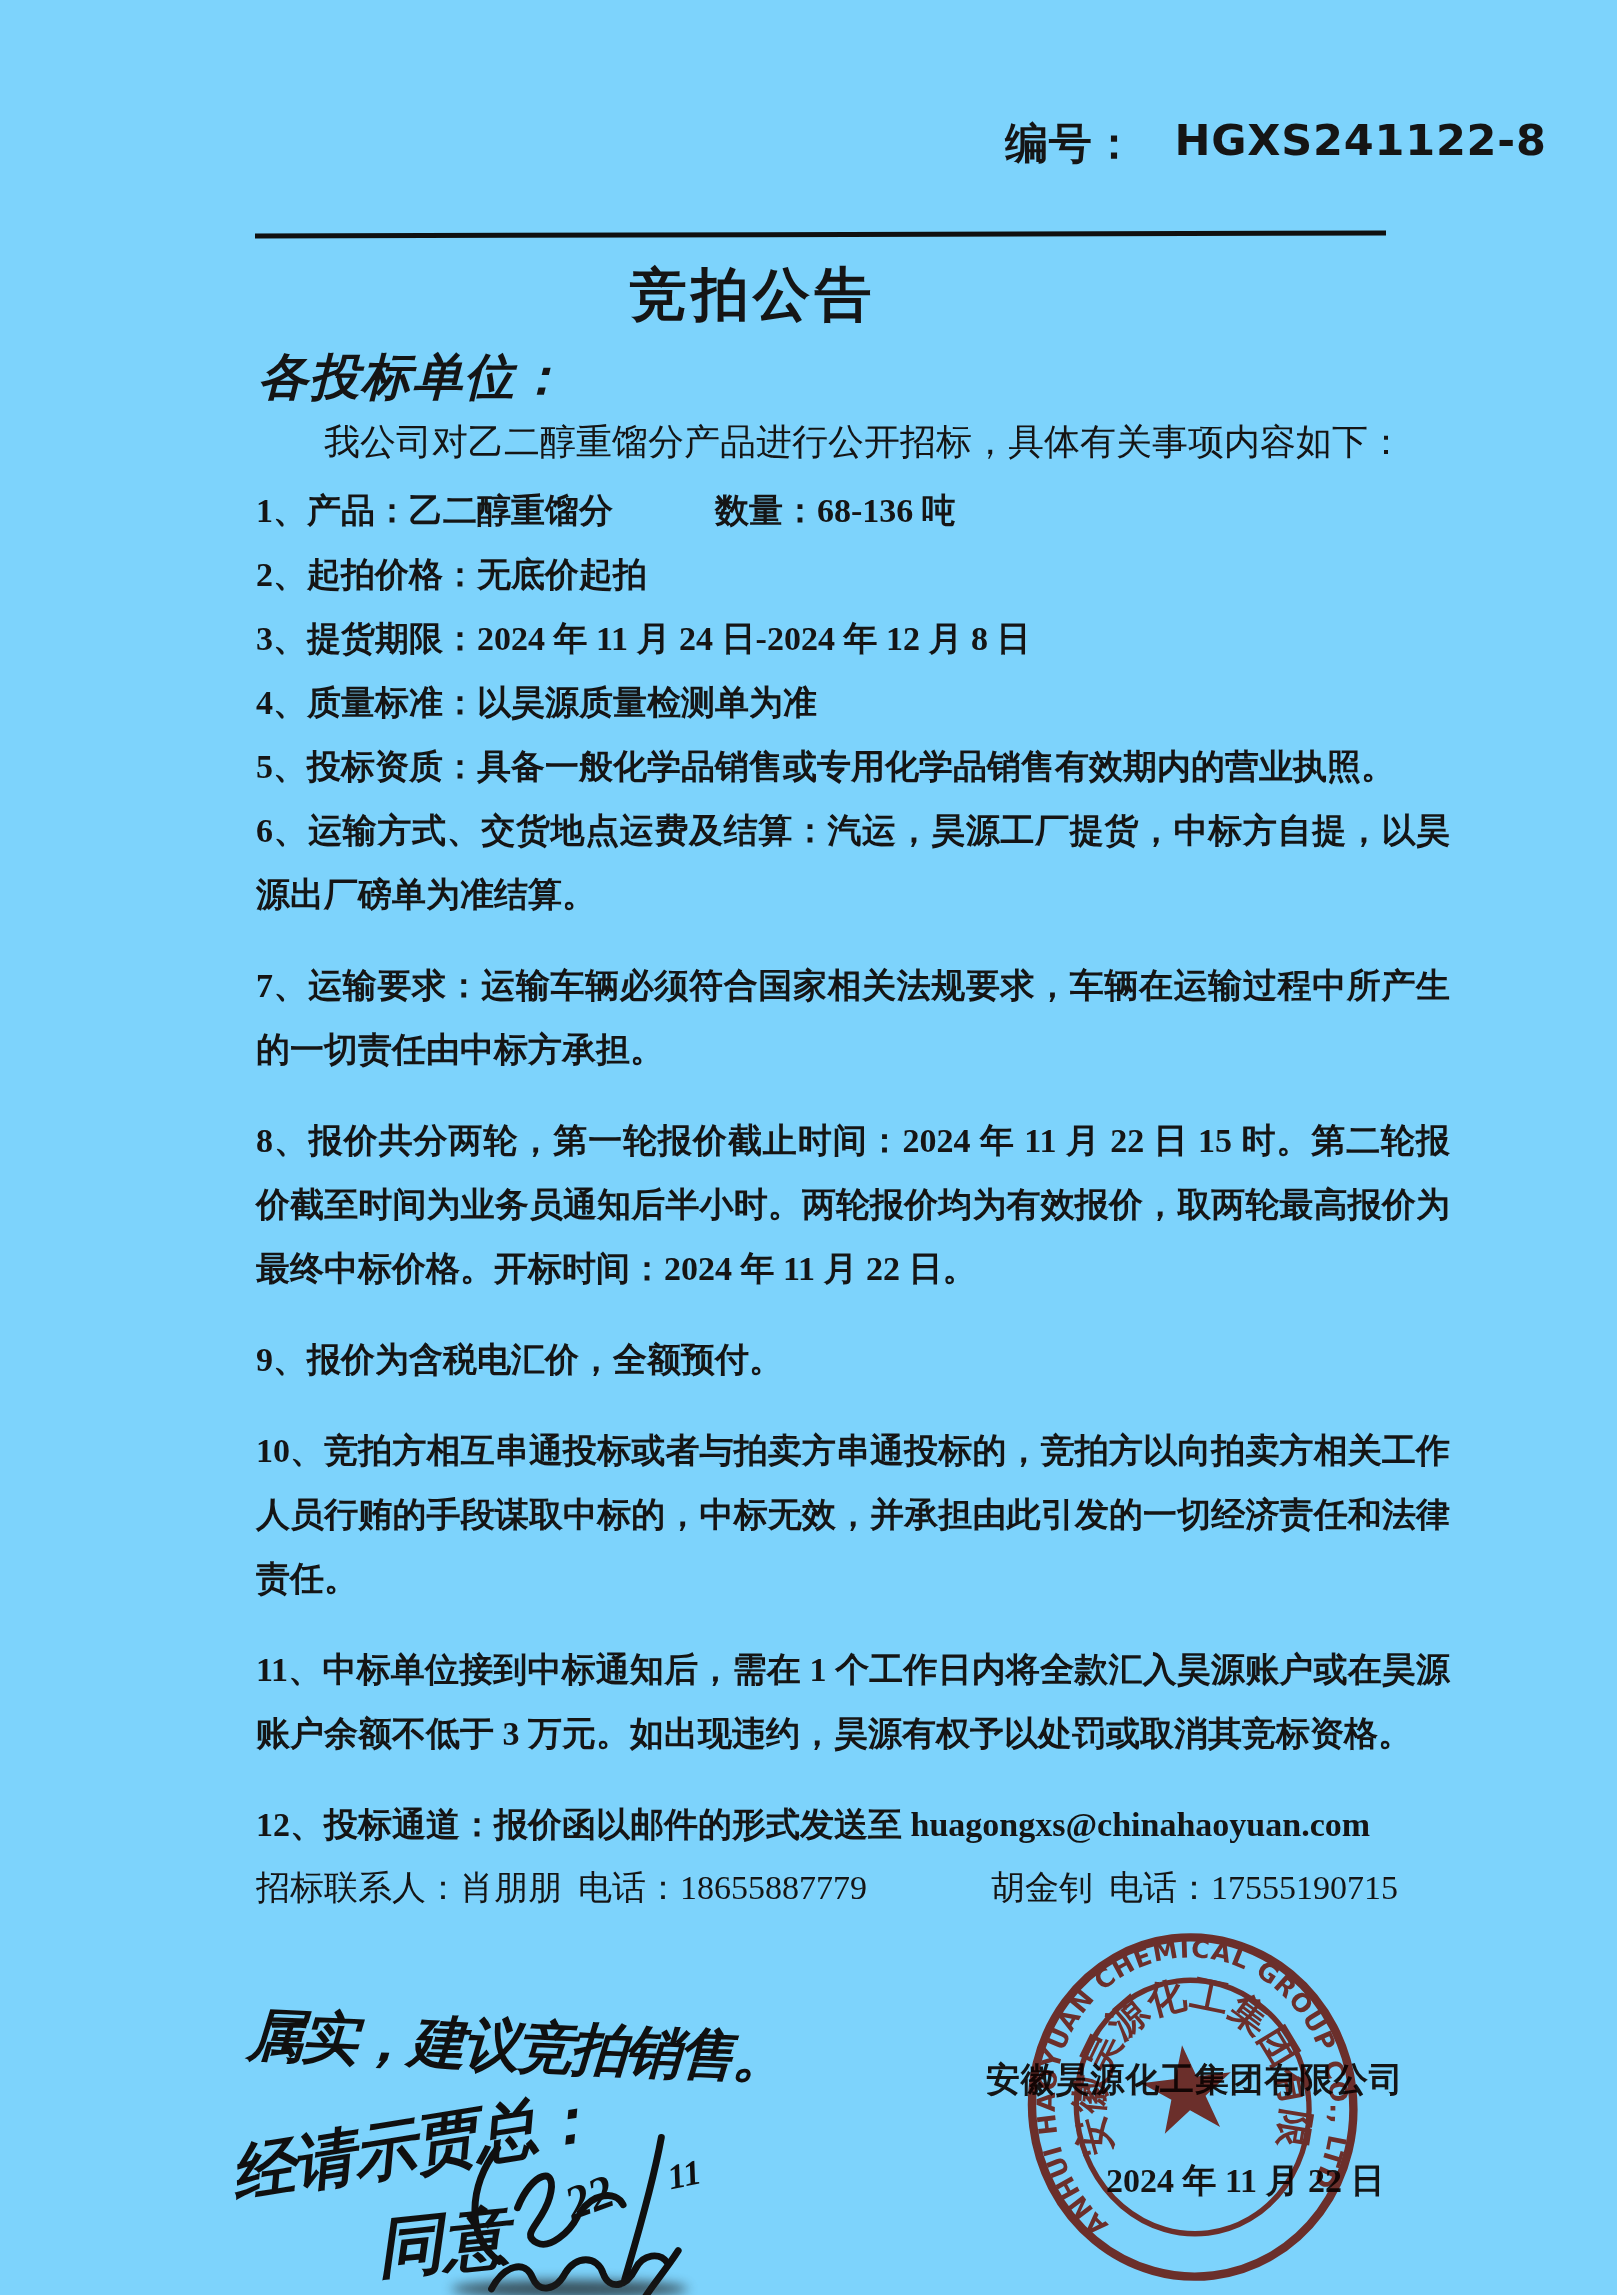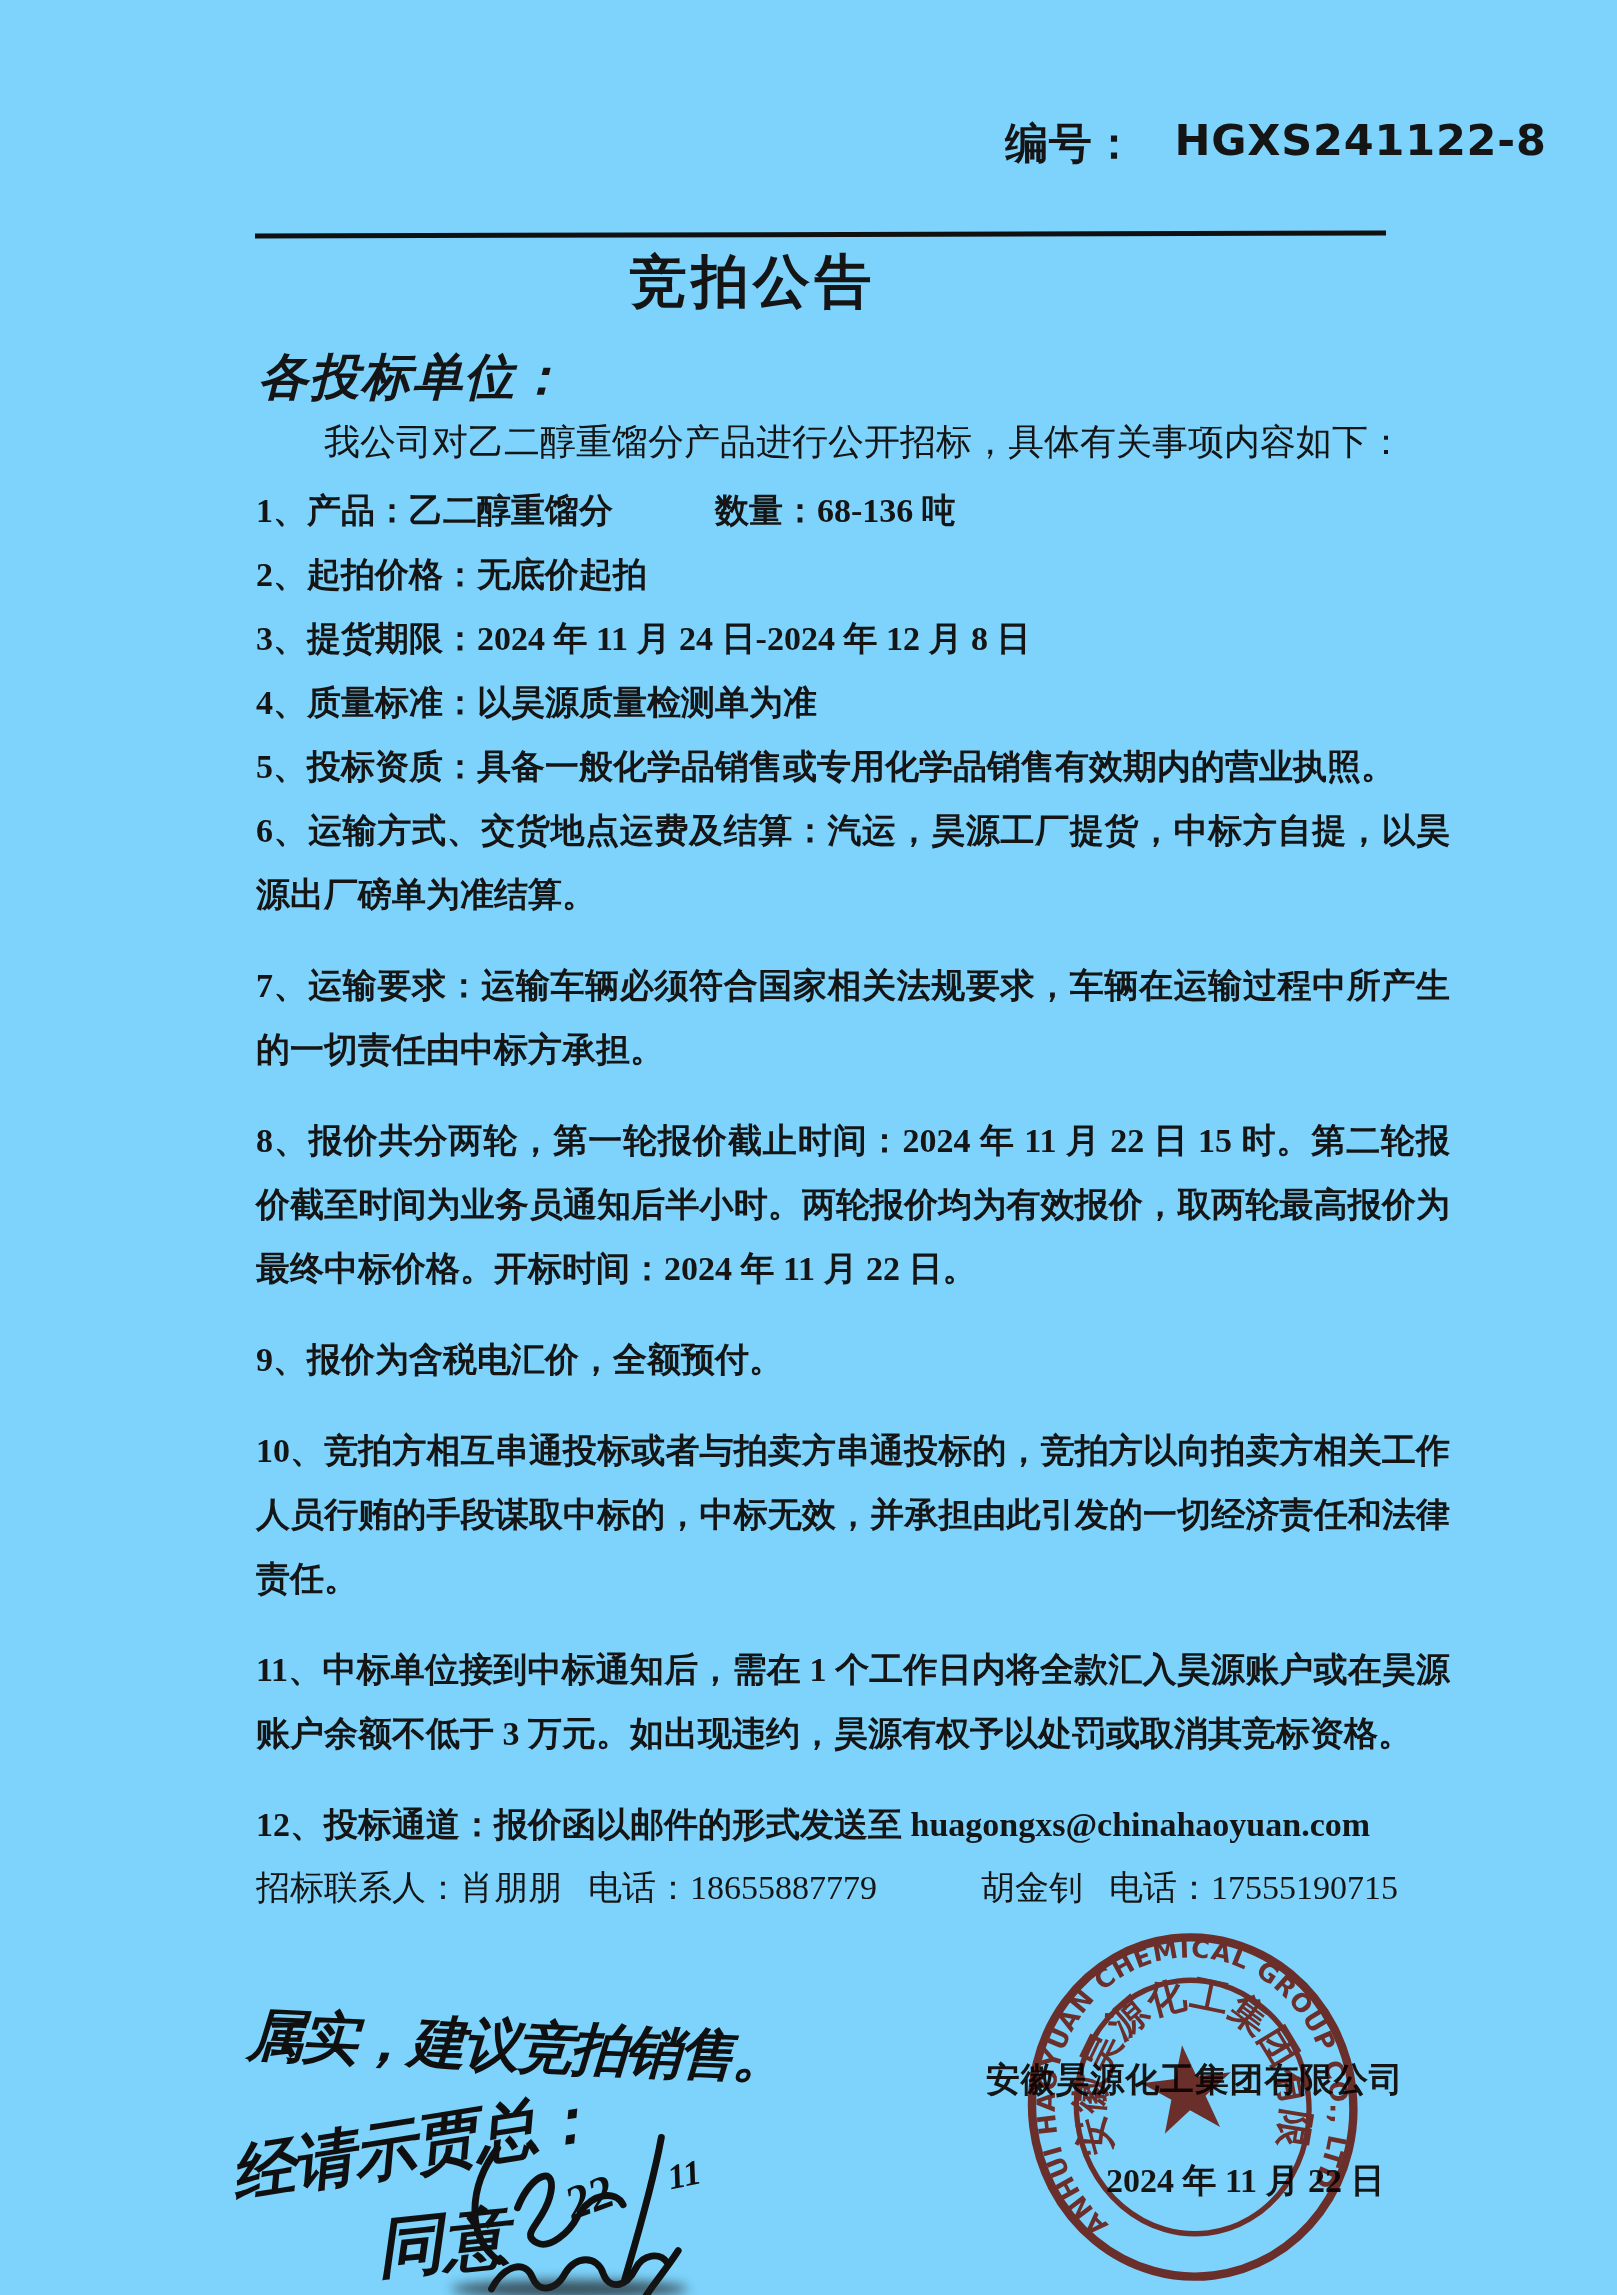--- a/index.html
+++ b/index.html
@@ -8,32 +8,32 @@
     background:#7dd3fc;overflow:hidden;
     font-family:"Liberation Serif","DejaVu Serif",serif;
     color:#151515;
   }
   .abs{position:absolute;}
   
   .doc-no{left:1005px;top:115px;display:flex;gap:38px;
     font-family:"DejaVu Sans","Liberation Sans",sans-serif;
     font-weight:700;font-size:43px;letter-spacing:0.8px;}
   .head-rule{left:255px;top:232px;width:1131px;height:4.6px;background:#101010;transform:rotate(-0.15deg);}
-  .title{left:0;top:244px;width:1506px;text-align:center;
+  .title{left:0;top:257px;width:1506px;text-align:center;
     font-size:57px;font-weight:700;letter-spacing:4.6px;}
   .salutation{left:258px;top:344px;font-size:50px;font-weight:600;letter-spacing:1.5px;font-style:italic;}
   .intro{left:324px;top:418px;font-size:36px;font-weight:500;}
   
   .body-list{left:256px;top:479px;width:1194px;font-size:34px;line-height:64px;
     font-weight:500;text-align:justify;text-align-last:left;}
   .body-list p{margin:0;font-weight:bold;}
   .body-list p.spaced{margin-top:27px;}
   
   .contacts{left:256px;top:1865px;width:1142px;display:flex;justify-content:space-between;font-size:34px;font-weight:500;}
-  .contact-pair{display:flex;gap:26px;}
+  .contact-pair{display:flex;gap:16px;}
   .office-phone{left:425px;top:1950px;font-size:34px;font-weight:500;}
   
   .company-line{left:986px;top:2057px;font-size:34px;font-weight:600;letter-spacing:0.8px;}
   .date-line{left:1106px;top:2158px;font-size:34px;font-weight:600;}
   
   .seal{left:1022px;top:1922px;width:341px;height:367px;transform:rotate(-7deg);
     mix-blend-mode:multiply;opacity:.93;}
   
   .hand{font-family:"DejaVu Serif","Liberation Serif",serif;font-style:italic;font-weight:700;color:#101010;white-space:nowrap;}
   .hw-note1{left:249px;top:1997px;font-size:57px;letter-spacing:-3.1px;transform:rotate(2.5deg);transform-origin:left top;}

